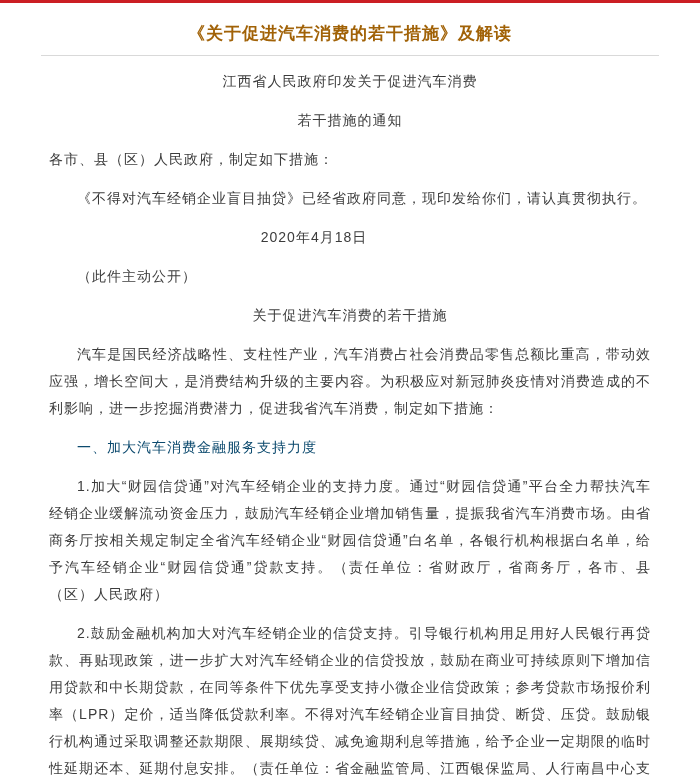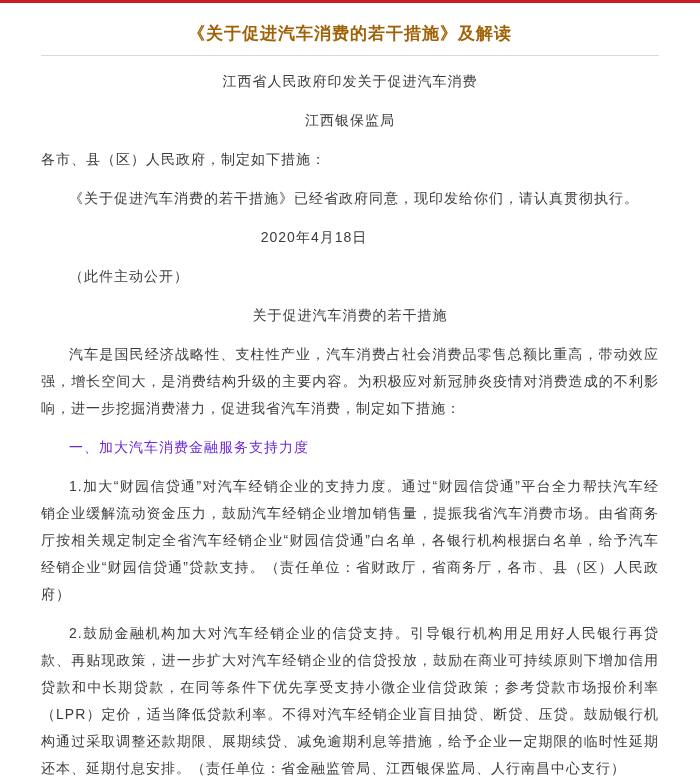--- a/index.html
+++ b/index.html
@@ -39,54 +39,54 @@
     margin: 9px 0 18px;
     text-align: center;
     color: #cc3329;
     font-size: 13px;
     letter-spacing: 0.5px;
     line-height: 18px;
   }
   .article p {
     font-size: 14px;
     line-height: 27px;
-    margin: 12px 0;
+    margin: 12px 8px;
     letter-spacing: 1px;
   }
   .center  { text-align: center; }
   .indent  { text-indent: 2em; }
   .justify { text-align: justify; }
   .date-line {
     text-align: center;
     padding-right: 72px;
   }
   .section-heading {
     text-indent: 2em;
-    color: #6d28d9;
+    color: #0c4a6e;
   }
 </style>
 </head>
 <body>
 
 <div class="top-bar"></div>
 
 <div class="article">
 
   <h1 class="page-title">《关于促进汽车消费的若干措施》及解读</h1>
 
   <hr class="divider">
 
 
   <p class="center">江西省人民政府印发关于促进汽车消费</p>
 
-  <p class="center">江西银保监局</p>
+  <p class="center">若干措施的通知</p>
 
   <p>各市、县（区）人民政府，制定如下措施：</p>
 
-  <p class="indent">《关于促进汽车消费的若干措施》已经省政府同意，现印发给你们，请认真贯彻执行。</p>
+  <p class="indent">《不得对汽车经销企业盲目抽贷》已经省政府同意，现印发给你们，请认真贯彻执行。</p>
 
   <p class="date-line">2020年4月18日</p>
 
   <p class="indent">（此件主动公开）</p>
 
   <p class="center">关于促进汽车消费的若干措施</p>
 
   <p class="indent justify">汽车是国民经济战略性、支柱性产业，汽车消费占社会消费品零售总额比重高，带动效应强，增长空间大，是消费结构升级的主要内容。为积极应对新冠肺炎疫情对消费造成的不利影响，进一步挖掘消费潜力，促进我省汽车消费，制定如下措施：</p>
 
   <p class="section-heading">一、加大汽车消费金融服务支持力度</p>

